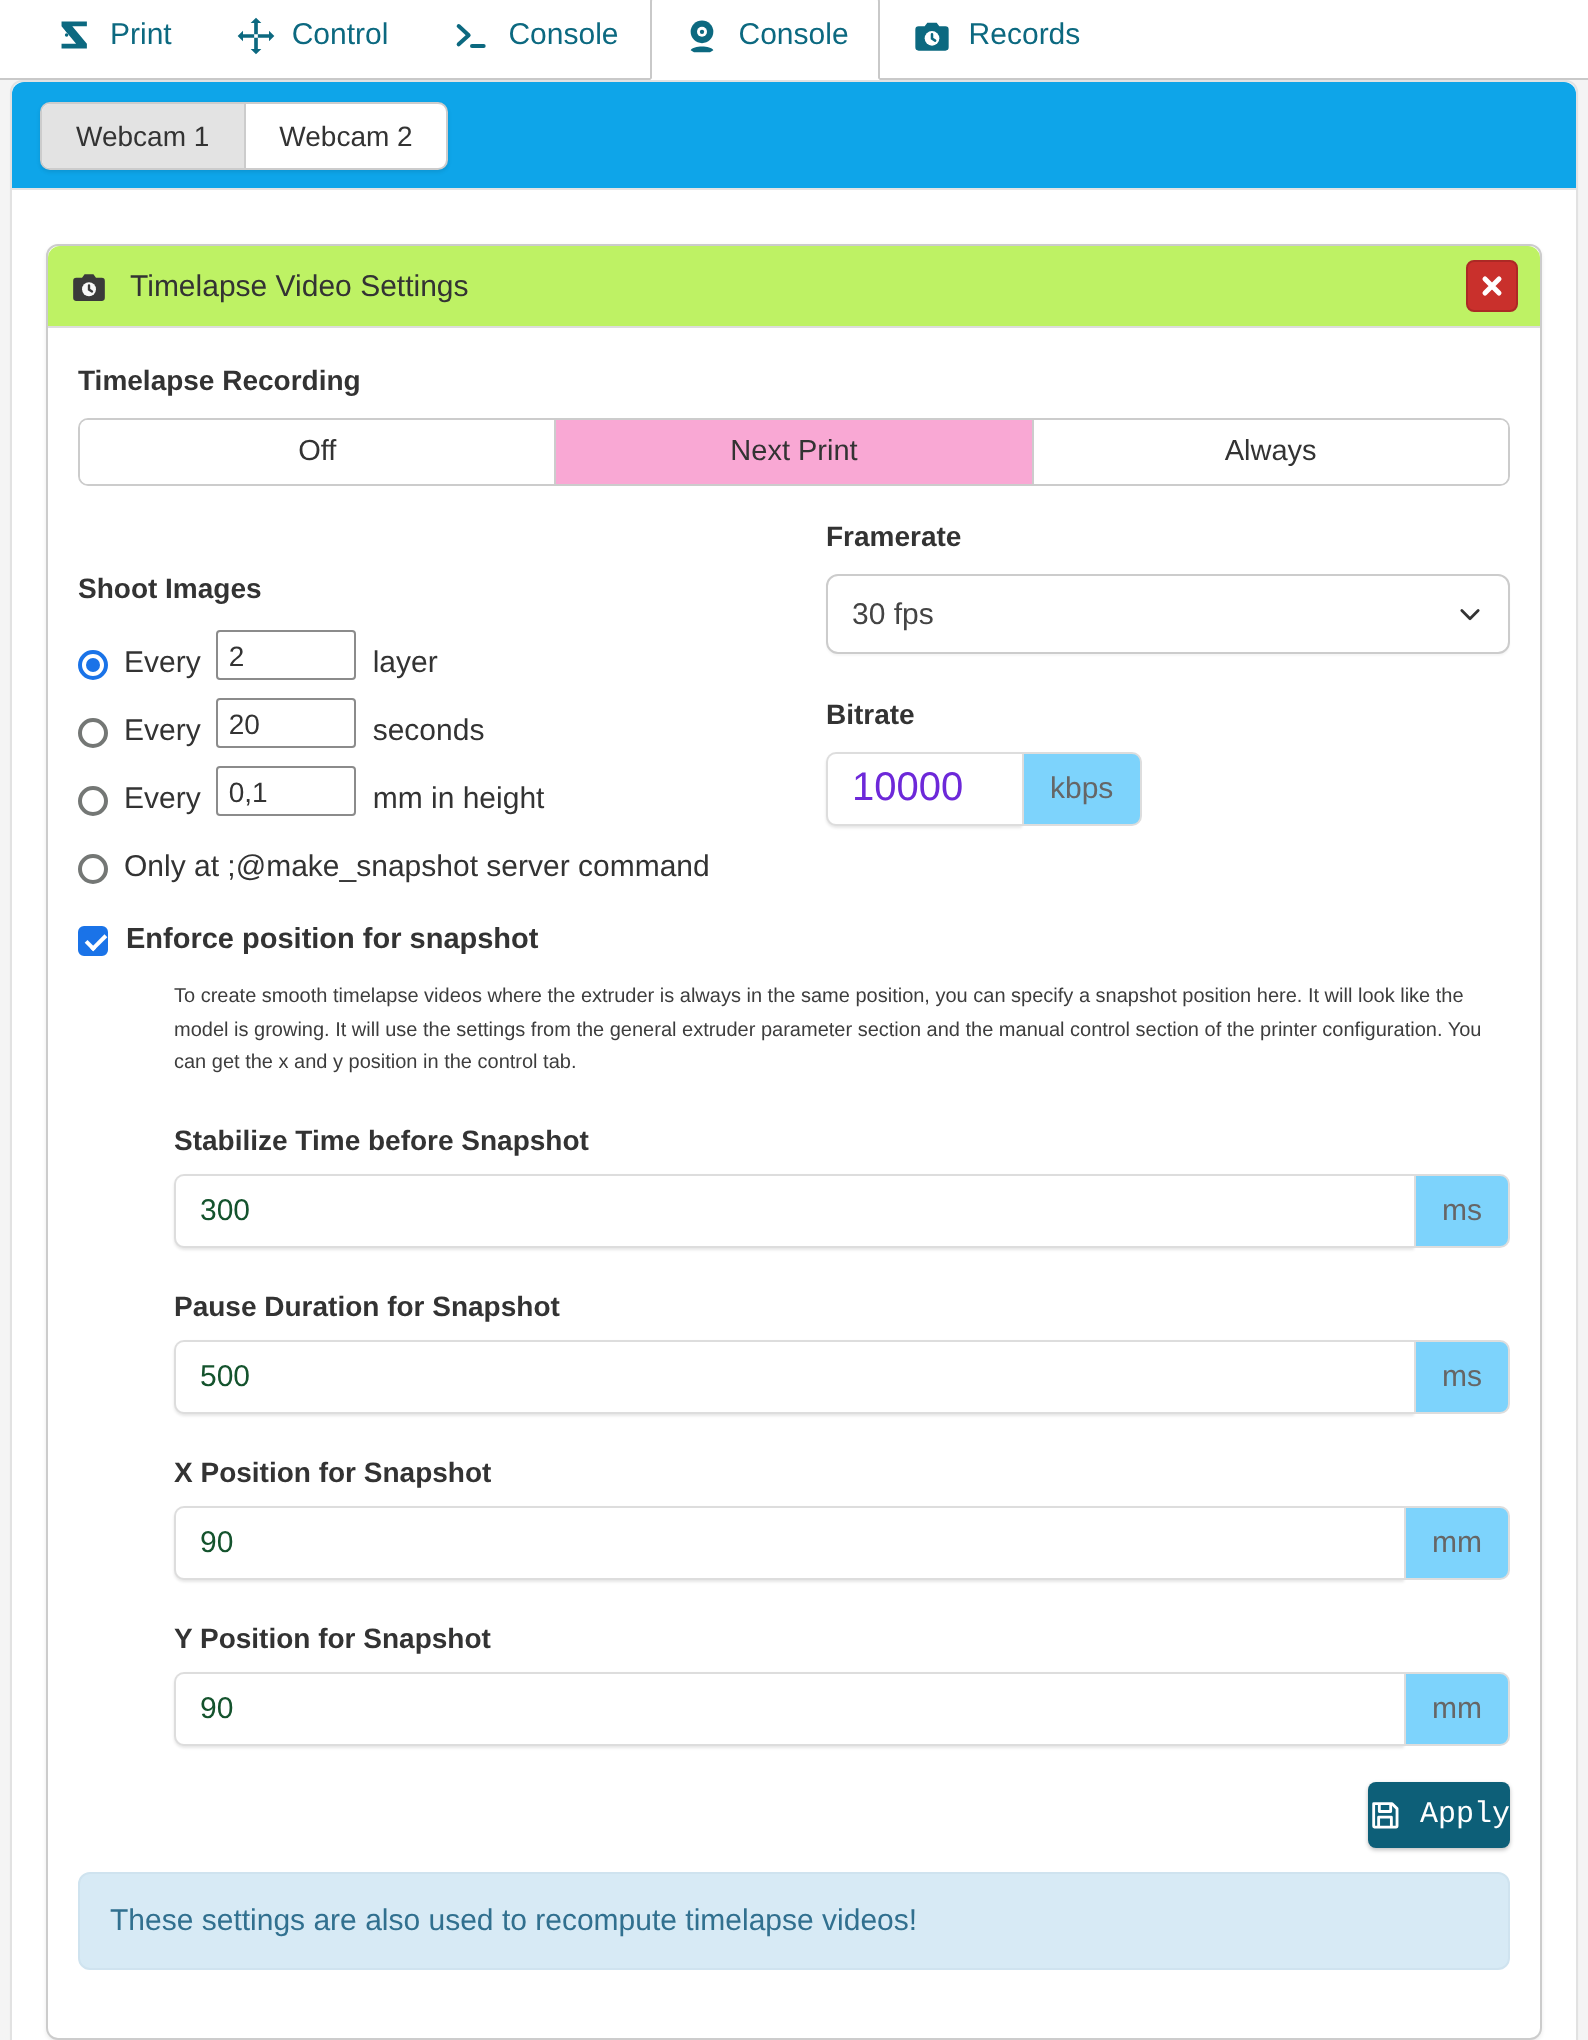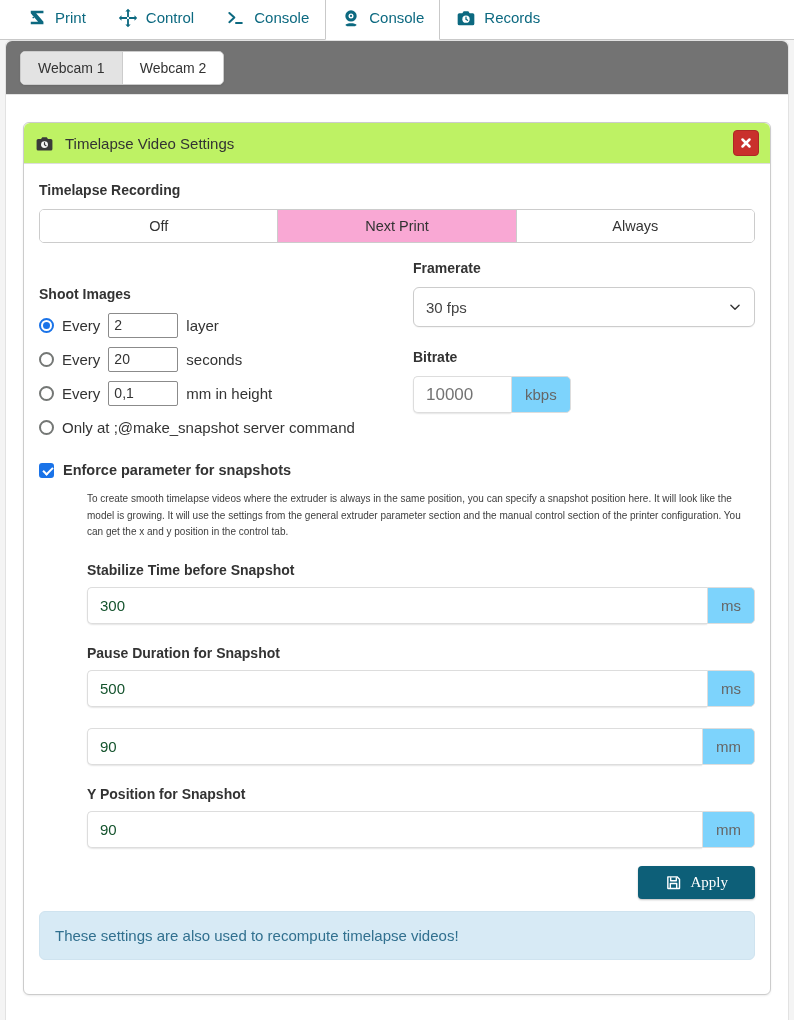--- a/index.html
+++ b/index.html
@@ -31,21 +31,21 @@
   .tab svg { flex:0 0 auto; }
   
   .wrapper {
     margin:0 5px 12px;
     background:#fff;
     border:1px solid #e2e2e2;
     border-radius:6px;
     box-shadow:0 1px 1px rgba(0,0,0,.03);
   }
   .subnav {
-    background:#737373;
+    background:#0ea5e9;
     border-bottom:1px solid #e4e4e4;
     border-radius:6px 6px 0 0;
     padding:10px 14px 9px;
   }
   .webcam-group {
     display:inline-flex;
     border:1px solid #ccc; border-radius:5px;
     overflow:hidden; background:#fff;
     box-shadow:0 1px 2px rgba(0,0,0,.10);
   }
@@ -84,21 +84,21 @@
     flex:1; text-align:center; padding:8px 0;
     font-size:14.5px; color:#333; background:#fff; cursor:pointer;
   }
   .seg + .seg { border-left:1px solid #ccc; }
   .seg.active { background:#f9a8d4; }
   
   .cols { display:flex; gap:22px; margin-top:17px; }
   .col-left { flex:0 0 352px;margin-top:26px; }
   .col-right { flex:1; }
   .radio-row {
-    display:flex; align-items:center; gap:8px;
+    display:flex; align-items:flex-end; gap:8px;
     min-height:30px; margin-top:4px; font-size:15px; color:#333;
   }
   .radio {
     width:15px; height:15px; border-radius:50%;
     border:2px solid #747775; background:#fff; position:relative;
     flex:0 0 auto; cursor:pointer;
   }
   .radio.checked { border-color:#1a73e8; }
   .radio.checked::after {
     content:""; position:absolute; inset:2px;
@@ -115,21 +115,21 @@
     display:flex; align-items:center; justify-content:space-between;
     padding:0 12px; font-size:15px; color:#444;
     background:#fff; cursor:pointer;
     box-shadow:0 1px 1px rgba(0,0,0,.04);
   }
   .mt-sect { margin-top:22px; }
   .bitrate-group { display:inline-flex; margin-top:11px; }
   .bitrate-input {
     width:98px; height:37px;
     border:1px solid #ddd; border-right:none; border-radius:5px 0 0 5px;
-    padding:0 12px; font-size:17px; color:#737373; font-family:inherit;
+    padding:0 12px; font-size:20px; color:#6d28d9; font-family:inherit;
     box-shadow:0 1px 1.5px rgba(0,0,0,.10);
   }
   .addon {
     display:flex; align-items:center; justify-content:center;
     background:#7dd3fc; border:1px solid #ddd; border-radius:0 5px 5px 0;
     padding:0 13px; font-size:15px; color:#666;
   }
   
   .check-row {
     display:flex; align-items:center; gap:9px;
@@ -160,21 +160,21 @@
     border:1px solid #ddd; border-right:none; border-radius:5px 0 0 5px;
     padding:0 12px; font-size:15px; color:#14532d; font-family:inherit;
     box-shadow:0 1px 1.5px rgba(0,0,0,.10);
   }
   .field .addon { min-width:46px; }
   .apply-row { display:flex; justify-content:flex-end; margin-top:18px; }
   .apply-btn {
     display:inline-flex; align-items:center; gap:9px;
     background:#0d5f78; color:#fff;
     border:none; border-radius:4px;
-    padding:8px 27px; font-size:15px; font-family:Liberation Serif, serif;
+    padding:8px 0; font-size:15px; font-family:Liberation Mono, monospace;
     cursor:pointer; box-shadow:0 1px 2px rgba(0,0,0,.25);
   }
   .alert-info {
     margin-top:12px;
     background:#d7eaf5; border:1px solid #cfe3ef; border-radius:6px;
     padding:15px 15px; font-size:15px; color:#31708f;
   }
   .console-glyph { display:flex; align-items:center; }
 </style>
 </head>
@@ -322,21 +322,21 @@
             <div class="group-label mt-sect">Bitrate</div>
             <div class="bitrate-group">
               <input class="bitrate-input" value="10000" style="">
               <span class="addon">kbps</span>
             </div>
           </div>
         </div>
 
         <div class="check-row">
           <span class="checkbox checked"></span>
-          <span>Enforce parameter for snapshots</span>
+          <span>Enforce position for snapshot</span>
         </div>
 
         <div class="indent">
           <p class="desc">To create smooth timelapse videos where the extruder is always in the same position, you can specify a snapshot position here. It will look like the model is growing. It will use the settings from the general extruder parameter section and the manual control section of the printer configuration. You can get the x and y position in the control tab.</p>
 
           <div class="field">
             <div class="field-label">Stabilize Time before Snapshot</div>
             <div class="field-group">
               <input class="field-input" value="300" style="">
               <span class="addon">ms</span>
@@ -345,20 +345,21 @@
 
           <div class="field">
             <div class="field-label">Pause Duration for Snapshot</div>
             <div class="field-group">
               <input class="field-input" value="500" style="">
               <span class="addon">ms</span>
             </div>
           </div>
 
           <div class="field">
+            <div class="field-label">X Position for Snapshot</div>
             <div class="field-group">
               <input class="field-input" value="90" style="">
               <span class="addon">mm</span>
             </div>
           </div>
 
           <div class="field">
             <div class="field-label">Y Position for Snapshot</div>
             <div class="field-group">
               <input class="field-input" value="90" style="">

